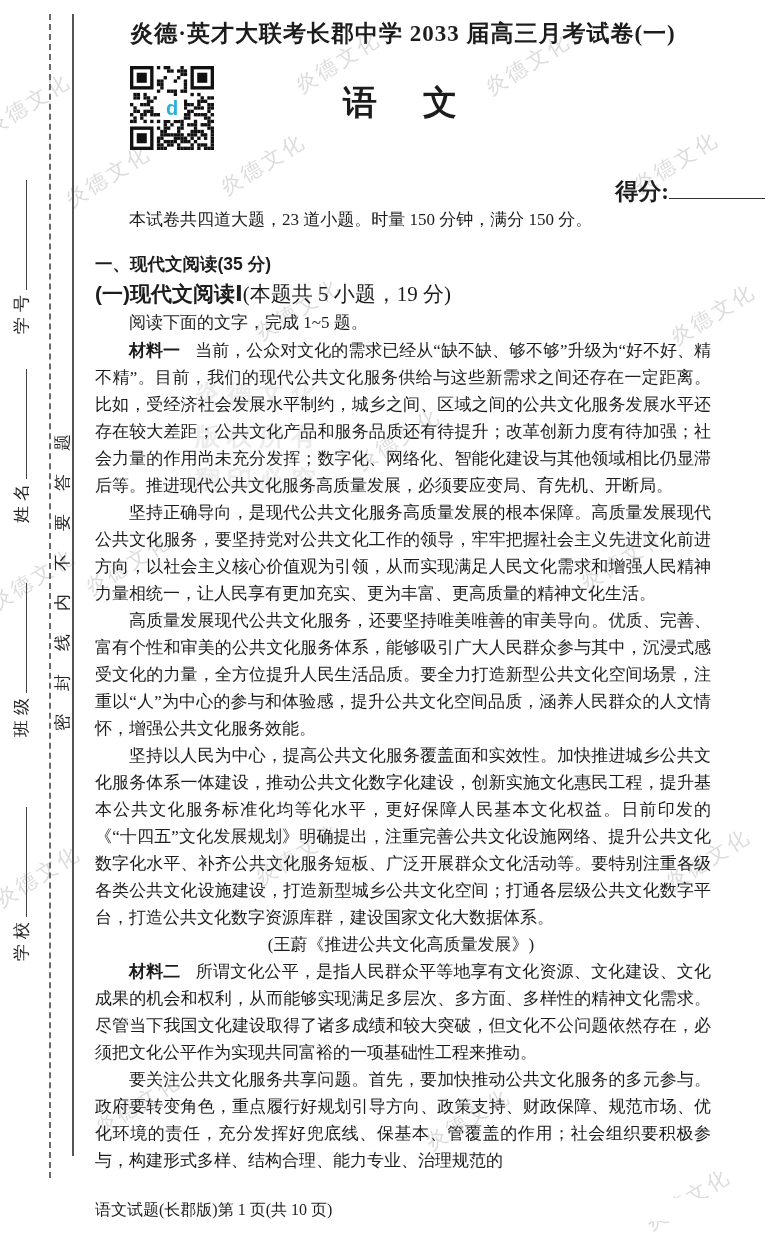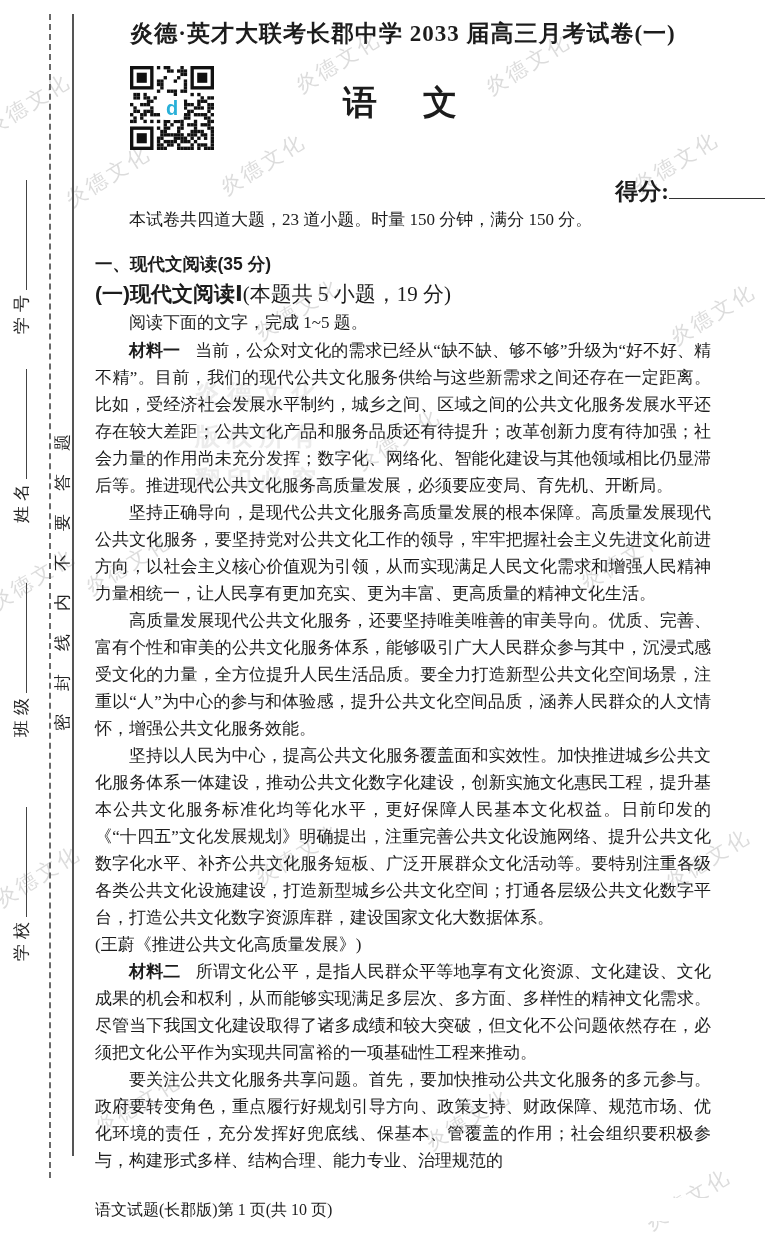--- a/index.html
+++ b/index.html
@@ -57,21 +57,21 @@
   .section-heading{
     font-family:"Liberation Sans","DejaVu Sans",sans-serif;
     font-size:17.5px; font-weight:bold; line-height:29px; margin:0 0 3px;
   }
   .subsection-heading{font-size:21px; line-height:29px; margin:0;}
   .subsection-heading .hd{font-family:"Liberation Sans","DejaVu Sans",sans-serif; font-weight:bold;}
   .subsection-heading .note{font-weight:normal;}
   .instruction{text-indent:2em; margin:0 0 1px !important;}
   .body-p{text-indent:2em;}
   .mat-label{font-weight:bold; margin-right:0.9em;}
-  .attribution{text-align:left; padding-right:4px;}
+  .attribution{text-align:center; padding-right:4px;}
   
   .footer{
     position:absolute; left:95px; top:1198px; width:616px; 
     font-size:16px; z-index:4; background:#fff; padding-top:2px;
   }
   
   .wm{
     position:absolute; z-index:1; color:rgba(130,130,130,0.28);
     font-size:21px; letter-spacing:3px; transform:rotate(-32deg);
     white-space:nowrap; font-family:"Liberation Serif","DejaVu Serif",serif;

